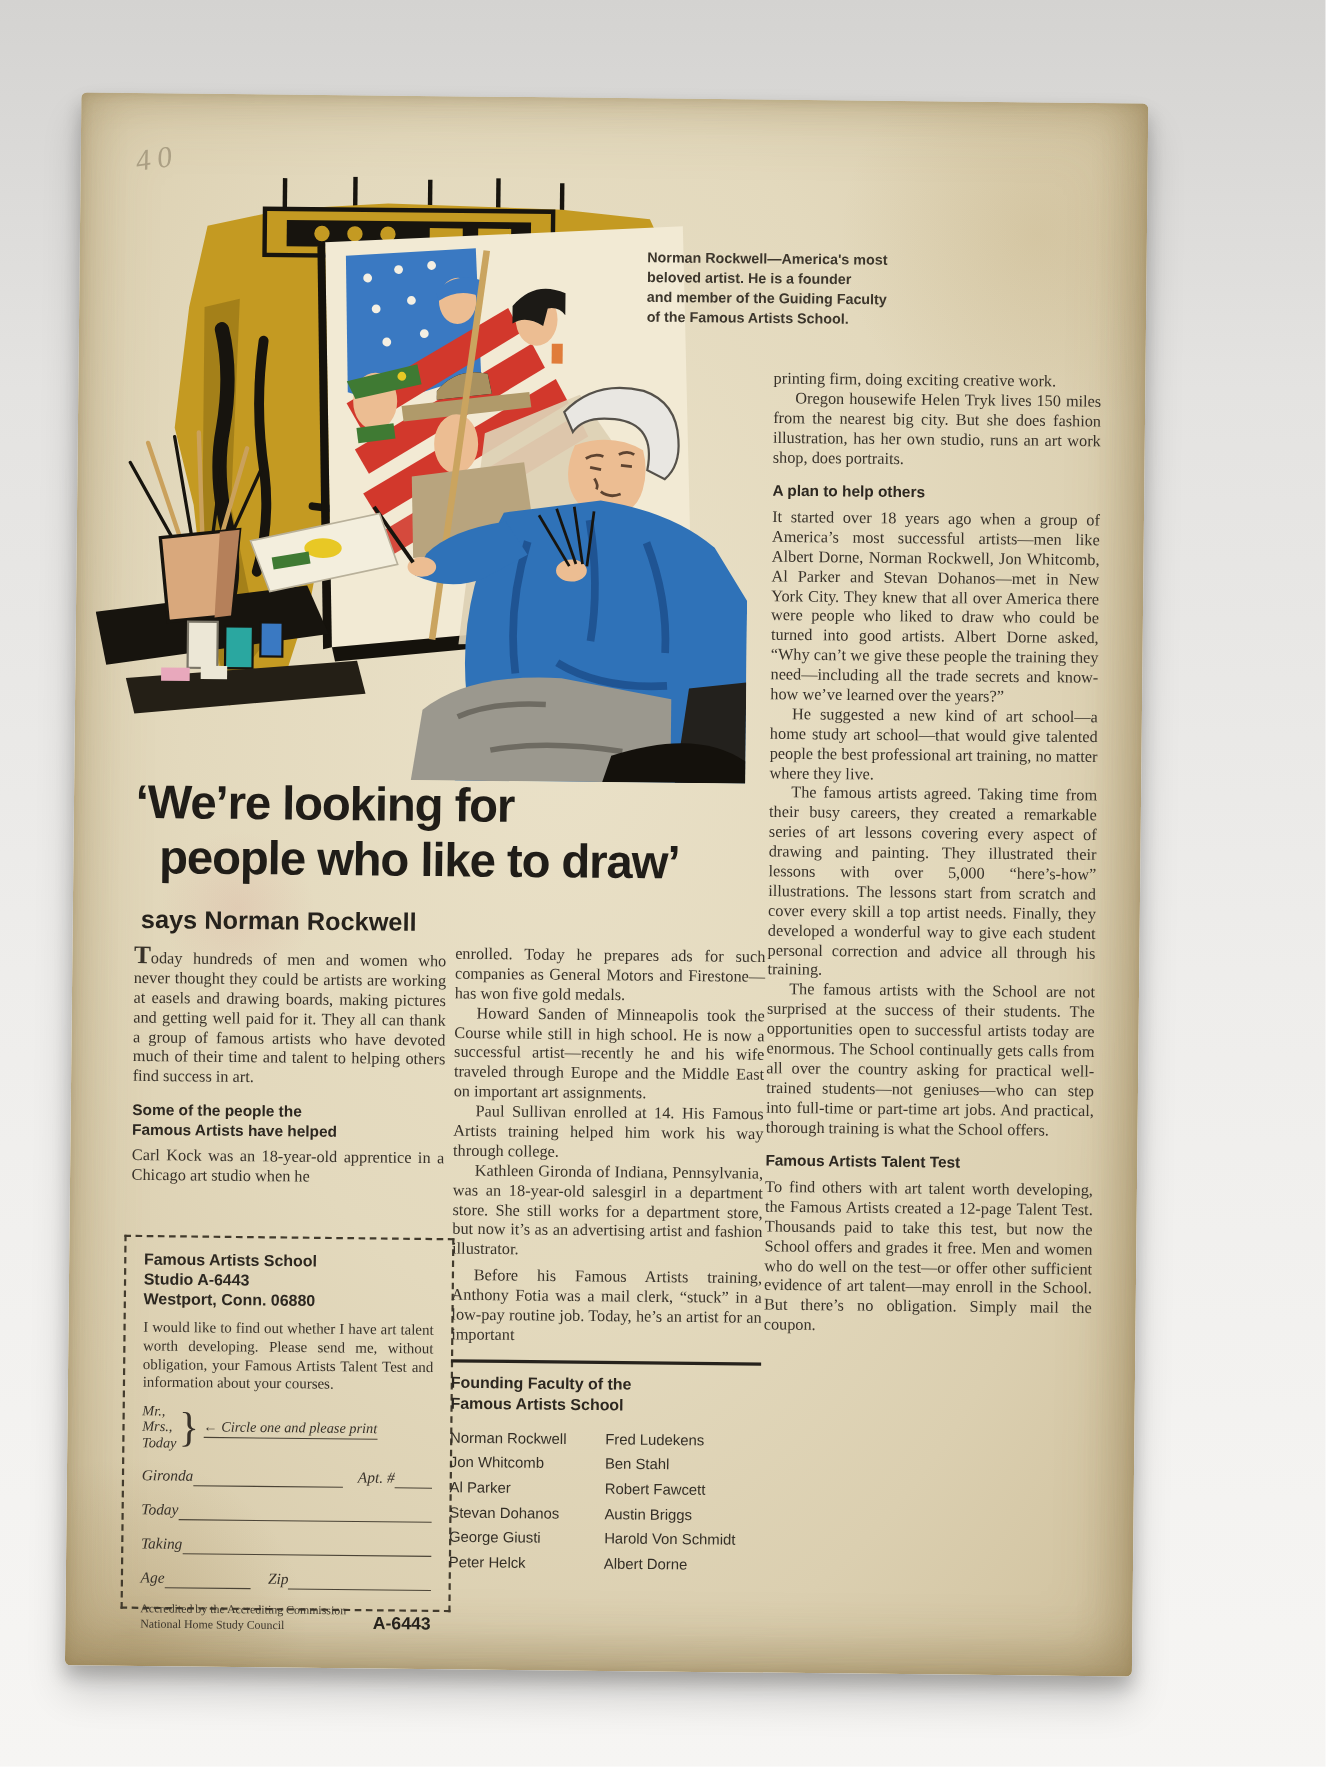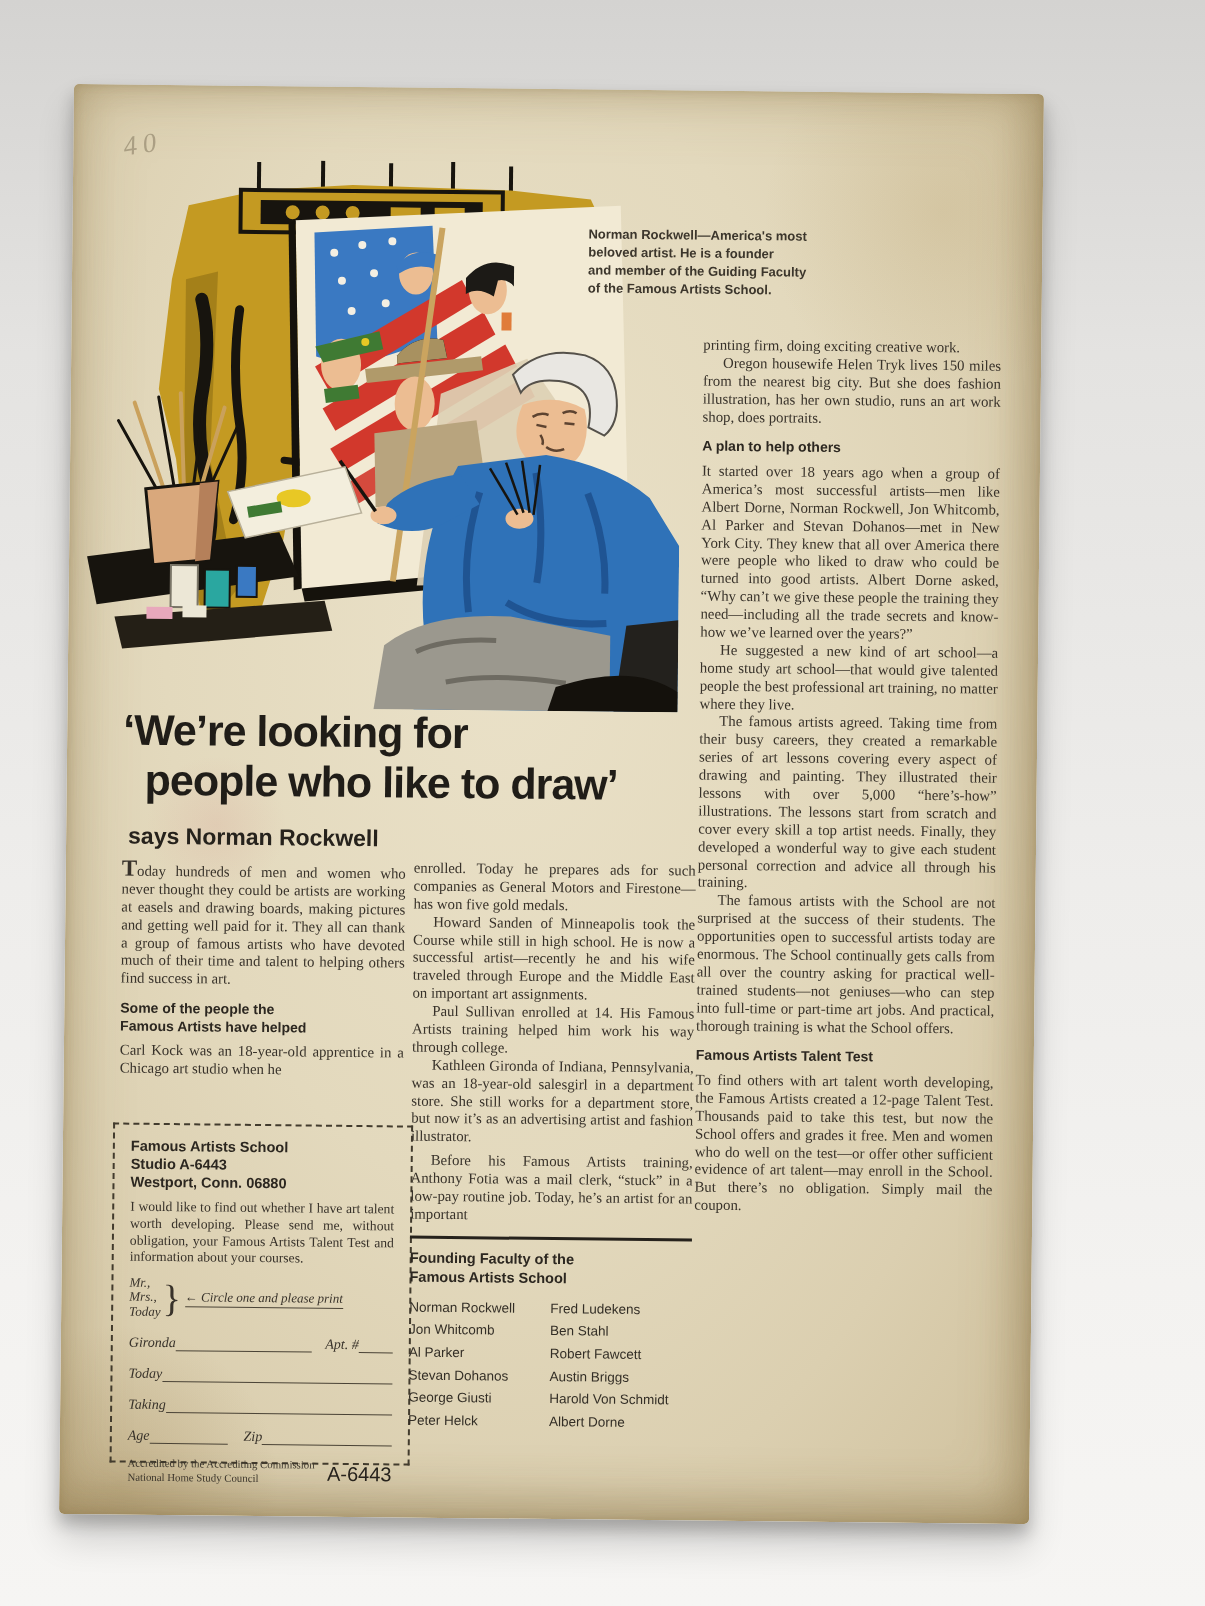--- a/index.html
+++ b/index.html
@@ -72,21 +72,21 @@
   .coupon-body{font-size:13.6px;line-height:1.22;text-align:justify;margin-bottom:10px;}
   .c-titles{display:flex;align-items:center;margin-bottom:2px;}
   .c-stack{display:flex;flex-direction:column;font-style:italic;font-size:13px;line-height:1.12;}
   .c-brace{font-size:38px;font-weight:normal;margin:0 4px 0 2px;color:#38322a;}
   .c-circle{font-style:italic;font-size:13px;border-bottom:1px solid #4a4336;padding-bottom:1px;}
   .c-row{display:flex;align-items:flex-end;margin-top:15px;font-style:italic;font-size:14px;}
   .c-line{border-bottom:1.3px solid #4a4336;height:14px;}
   .grow{flex:1;}
   .c-foot{display:flex;align-items:flex-end;margin-top:12px;}
   .c-foot-text{font-size:10.8px;line-height:1.3;color:#3c362c;white-space:pre-line;flex:1;}
-  .c-code{font-family:"Liberation Sans",sans-serif;font-weight:normal;font-size:20px;color:#26221c;}
+  .c-code{font-family:"Liberation Sans",sans-serif;font-weight:bold;font-size:16px;color:#26221c;}
   .rule{border:none;border-top:3px solid #26221c;margin:12px 0 0 0;}
   .faculty-head{
     font-family:"Liberation Sans",sans-serif;font-weight:bold;
     font-size:14.5px;line-height:1.3;color:#2c2720;text-align:left;
     margin:10px 0 10px 0;white-space:pre-line;
   }
   .faculty{display:flex;font-family:"Liberation Sans",sans-serif;font-size:13.5px;color:#332e26;text-align:left;}
   .faculty .fcol{width:50%;line-height:1.68;}
 </style>
 </head>

